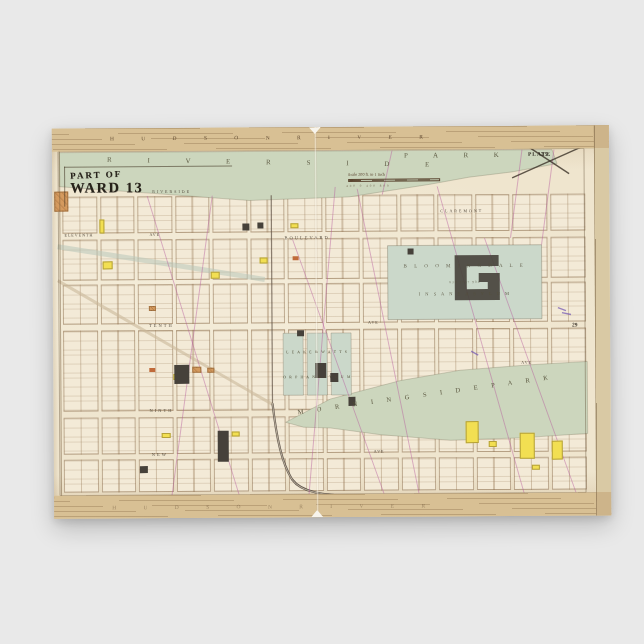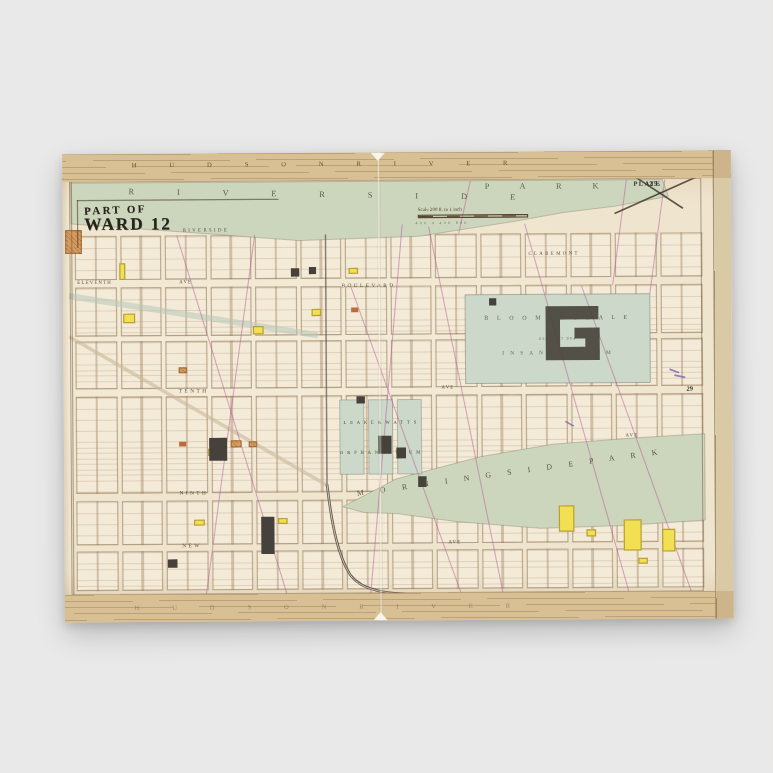--- a/index.html
+++ b/index.html
@@ -244,21 +244,21 @@
       <div class="lbl asylum-lbl" id="asylum-nums">638          1737          904</div>
       <div class="lbl asylum-lbl" id="asylum-l2">I N S A N E    A S Y L U M</div>
 
       <div class="lbl orphan-lbl" id="orphan-l1">L E A K E  &amp;  W A T T S</div>
       <div class="lbl orphan-lbl" id="orphan-l2">O R P H A N   A S Y L U M</div>
 
       <div id="bracket-h"></div>
       <div id="bracket-v"></div>
       <div class="lbl" id="title">
         <span class="t1">PART OF</span>
-        <span class="t2">WARD 12</span>
+        <span class="t2">WARD 13</span>
       </div>
       <div class="lbl" id="scale">Scale 200 ft. to 1 inch</div>
       <div id="scale-bar"></div>
       <div class="lbl" id="scale-nums">400   0   400   800</div>
 
       <div class="lbl" id="plate">
         <span>PLATE</span>
           <span class="num">25.</span>
       </div>
       <div class="lbl" id="ref29">29</div>

